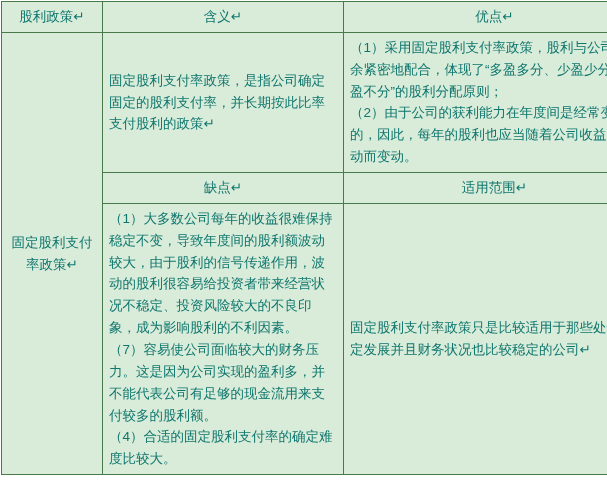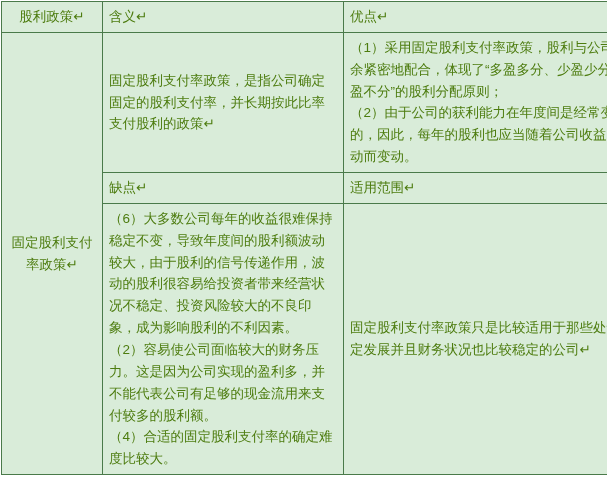--- a/index.html
+++ b/index.html
@@ -22,25 +22,25 @@
     width: 605px;
     margin: 1px 0 0 1px;
     table-layout: fixed;
   }
   table.doc-table td {
     border: 1px solid #4a7a4a;
     background: #d9ecd9;
     vertical-align: middle;
     font-size: 13.5px;
     line-height: 1.62;
-    color: #4d7c0f;
+    color: #0f766e;
     padding: 4px 6px;
   }
   td.hdr {
-    text-align: left;
+    text-align: center;
     font-weight: normal;
     padding: 5px 4px;
   }
   td.rowlabel {
     text-align: center;
     width: 88px;
   }
   td.body-cell {
     text-align: left;
     vertical-align: middle;
@@ -93,22 +93,22 @@
       <tr>
         <td class="hdr col-meaning">
           <span class="cell-text">缺点↵</span>
         </td>
         <td class="hdr col-merit">
           <span class="cell-text">适用范围↵</span>
         </td>
       </tr>
       <tr>
         <td class="body-cell col-meaning top-align">
-          <span class="indent-block">（6）大多数公司每年的收益很难保持稳定不变，导致年度间的股利额波动较大，由于股利的信号传递作用，波动的股利很容易给投资者带来经营状况不稳定、投资风险较大的不良印象，成为影响股利的不利因素。</span>
-          <span class="indent-block">（2）容易使公司面临较大的财务压力。这是因为公司实现的盈利多，并不能代表公司有足够的现金流用来支付较多的股利额。</span>
+          <span class="indent-block">（1）大多数公司每年的收益很难保持稳定不变，导致年度间的股利额波动较大，由于股利的信号传递作用，波动的股利很容易给投资者带来经营状况不稳定、投资风险较大的不良印象，成为影响股利的不利因素。</span>
+          <span class="indent-block">（7）容易使公司面临较大的财务压力。这是因为公司实现的盈利多，并不能代表公司有足够的现金流用来支付较多的股利额。</span>
           <span class="indent-block">（4）合适的固定股利支付率的确定难度比较大。</span>
         </td>
         <td class="body-cell col-merit">
           <span class="cell-text">固定股利支付率政策只是比较适用于那些处于稳定发展并且财务状况也比较稳定的公司↵</span>
         </td>
       </tr>
     </tbody>
   </table>
 </div>
 

